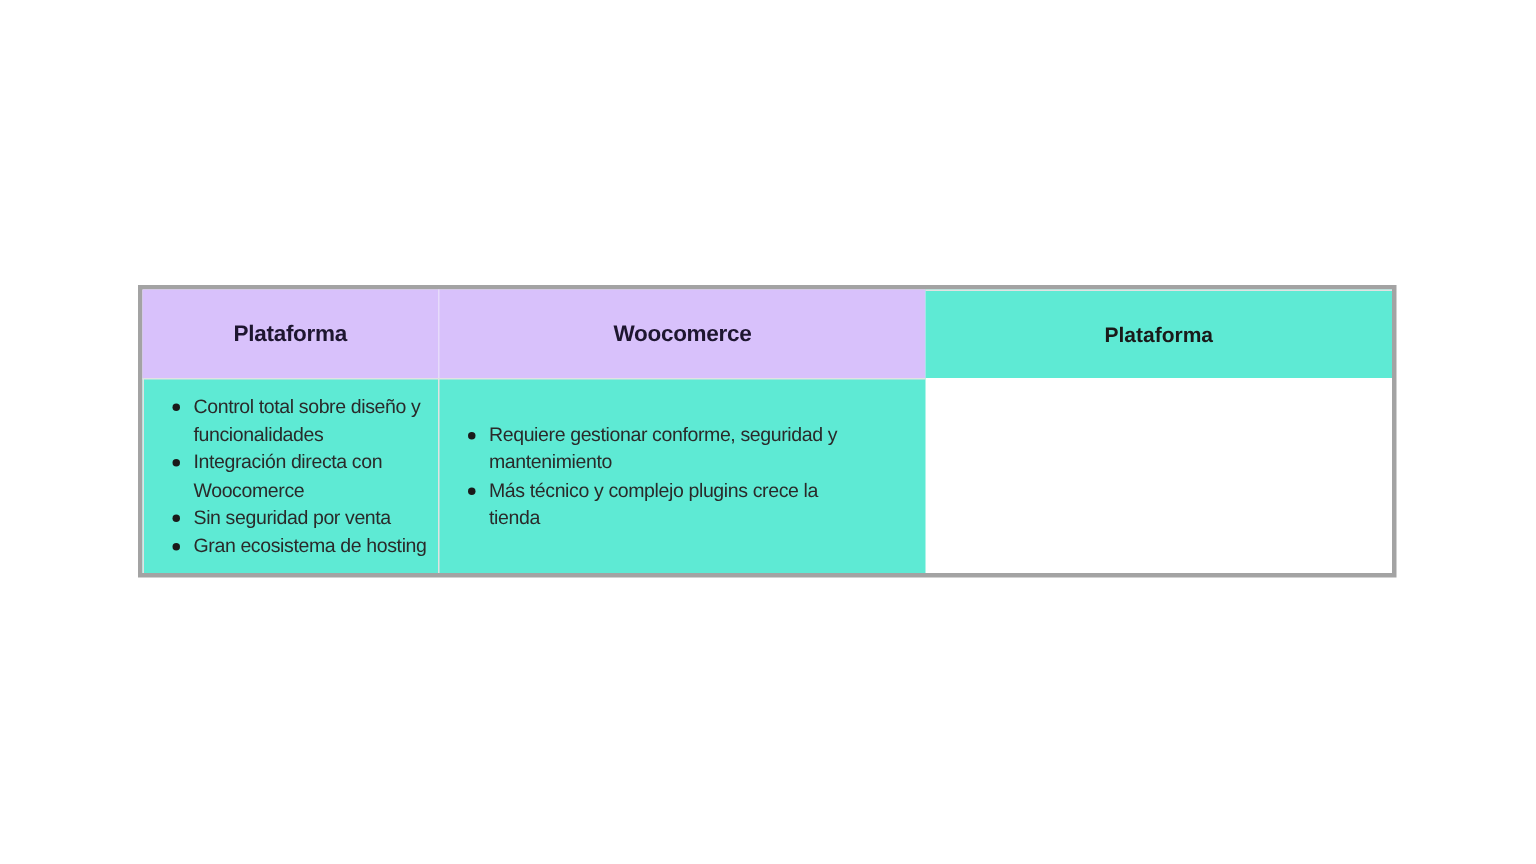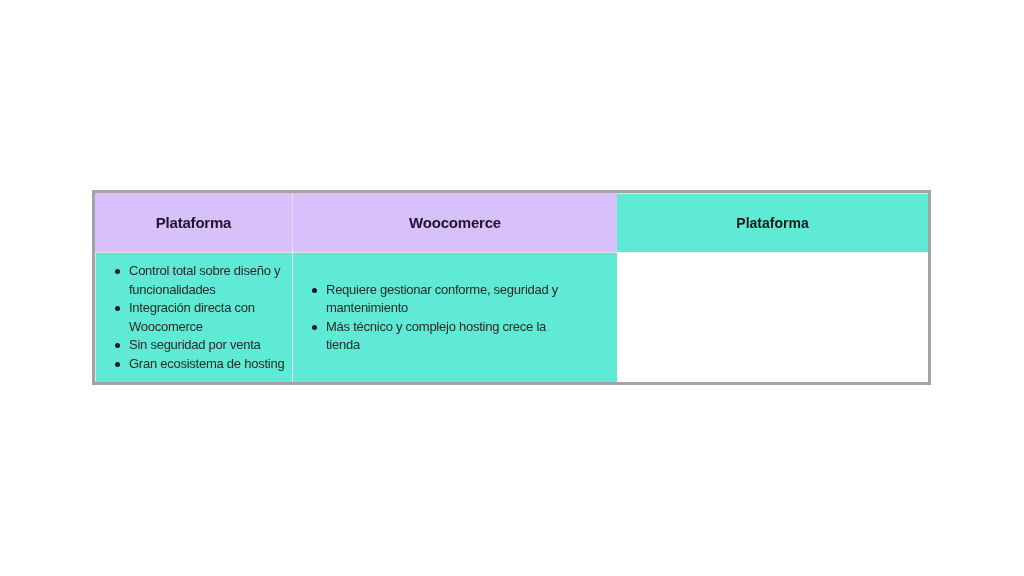--- a/index.html
+++ b/index.html
@@ -46,16 +46,16 @@
     <ul>
       <li>Control total sobre diseño y funcionalidades</li>
       <li>Integración directa con Woocomerce</li>
       <li>Sin seguridad por venta</li>
       <li>Gran ecosistema de hosting</li>
     </ul>
   </div>
   <div class="td list cons">
     <ul>
       <li>Requiere gestionar conforme, seguridad y mantenimiento</li>
-      <li>Más técnico y complejo hosting crece la tienda</li>
+      <li>Más técnico y complejo plugins crece la tienda</li>
     </ul>
   </div>
 </div>
 
 </body></html>

